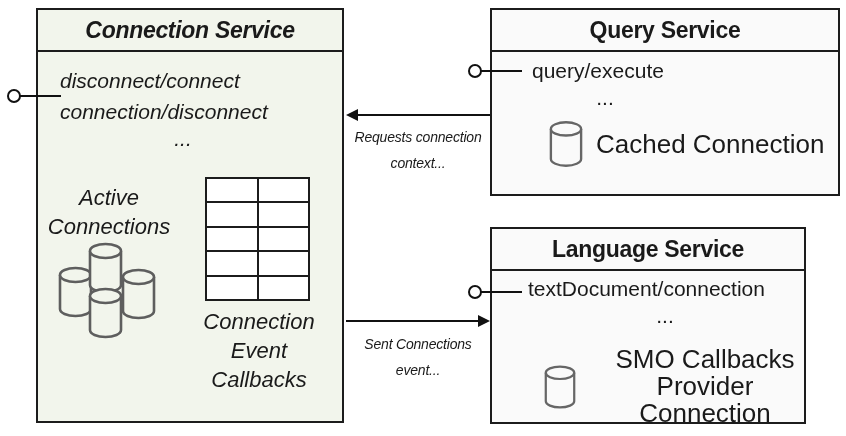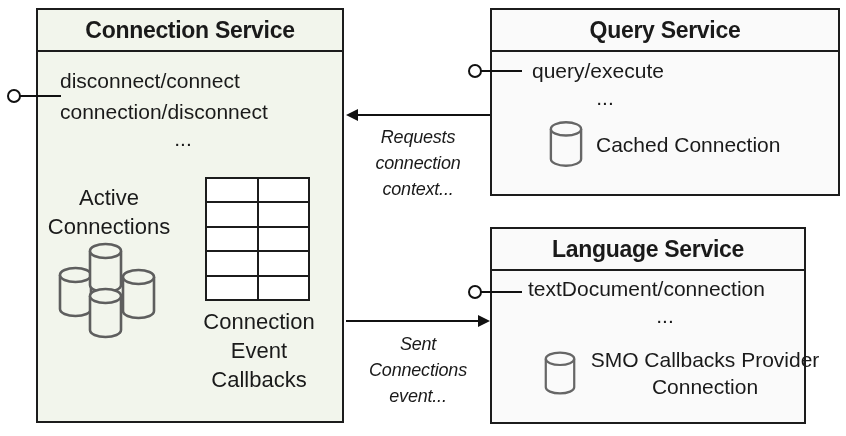--- a/index.html
+++ b/index.html
@@ -1,44 +1,44 @@
 <!DOCTYPE html>
 <html><head>
 <meta charset="utf-8">
 <style>
   html,body{margin:0;padding:0;background:#ffffff;}
   #canvas{
     position:relative;width:846px;height:436px;background:#ffffff;
     font-family:"Liberation Sans","DejaVu Sans",sans-serif;color:#1a1a1a;overflow:hidden;
   }
   .box{position:absolute;border:2px solid #1c1c1c;box-sizing:border-box;}
-  .box.green{background:#f2f5ec;}
+  .box.green{background:#f2f5ec;font-style:italic;}
   .box.grey{background:#fafafa;}
   .box-header{
     height:40px;line-height:40px;border-bottom:2px solid #1c1c1c;
     text-align:center;font-weight:bold;font-size:23px;letter-spacing:-0.3px;
   }
   .methods{position:absolute;font-size:21px;line-height:31px;}
   .methods .ellipsis{text-align:center;line-height:24px;}
   .centered-label{position:absolute;text-align:center;font-size:22px;line-height:29px;}
   .icon-row{position:absolute;display:flex;align-items:center;}
-  .icon-row .label{font-size:21px;line-height:27px;}
+  .icon-row .label{font-size:26px;line-height:27px;}
   .grid-table{
     position:absolute;display:grid;gap:2px;background:#1c1c1c;
     border:2px solid #1c1c1c;box-sizing:border-box;
   }
   .grid-table .cell{background:#ffffff;}
   .lollipop{position:absolute;}
   .arrow-line{position:absolute;height:2px;background:#111111;}
   .arrow-head{position:absolute;width:0;height:0;}
   .arrow-head.left{border-top:6px solid transparent;border-bottom:6px solid transparent;border-right:12px solid #111111;}
   .arrow-head.right{border-top:6px solid transparent;border-bottom:6px solid transparent;border-left:12px solid #111111;}
   .flow-label{
     position:absolute;text-align:center;font-style:italic;
-    font-size:18px;line-height:26px;letter-spacing:-0.2px;
+    font-size:14px;line-height:26px;letter-spacing:-0.2px;
   }
   svg .cyl{fill:#fafafa;stroke:#666666;stroke-width:2.5;}
   svg .cyl-green{fill:#f2f5ec;stroke:#5e5e5e;stroke-width:2.6;}
   svg .pin{stroke:#111111;stroke-width:2;fill:#ffffff;}
 </style>
 </head>
 <body>
 
 <div id="canvas">
 

